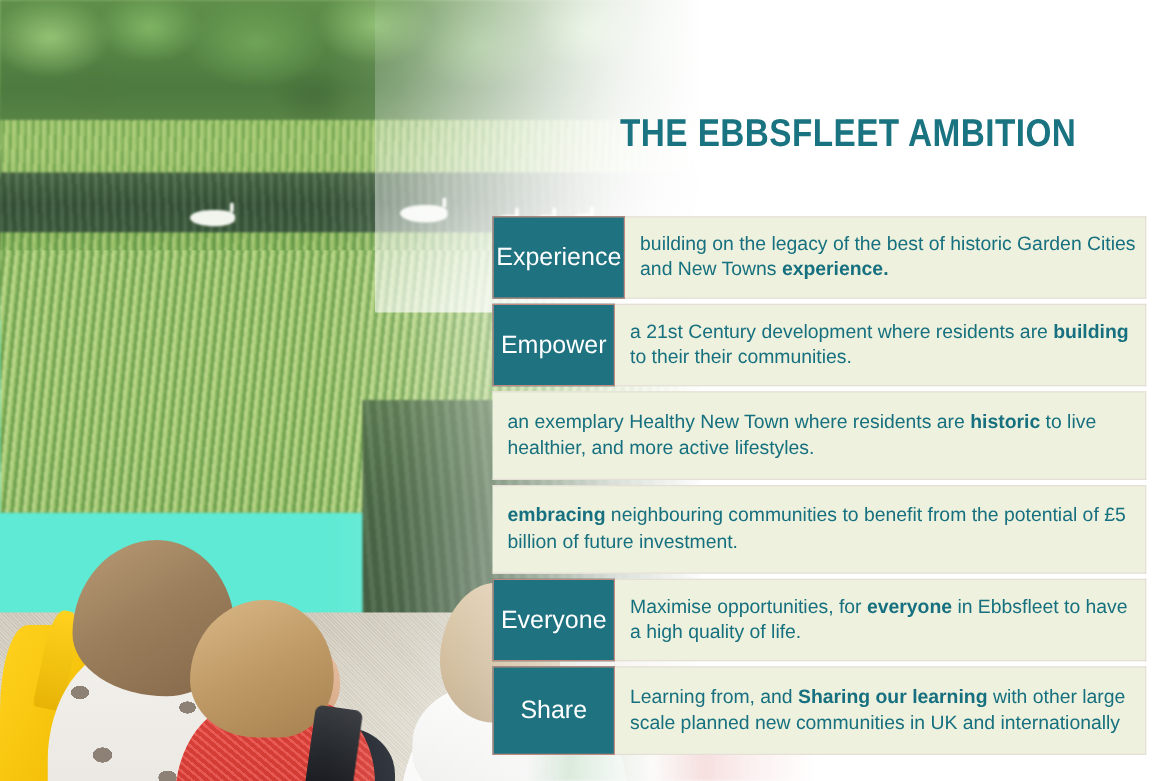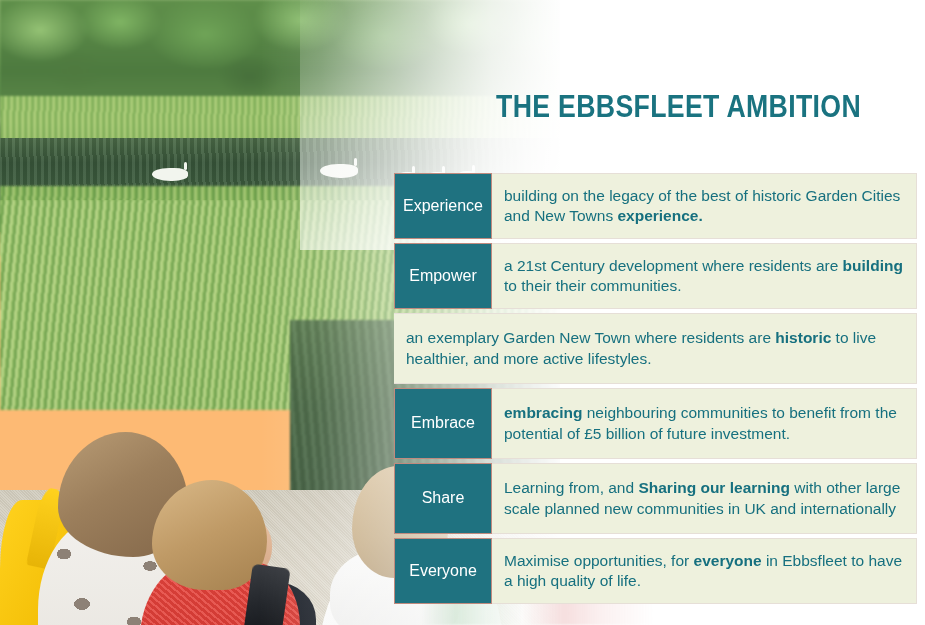--- a/index.html
+++ b/index.html
@@ -8,21 +8,21 @@
     background: #ffffff;
   }
   body {
     font-family: "Liberation Sans", sans-serif;
   }
   #slide {
     position: relative;
     width: 925px;
     height: 625px;
     overflow: hidden;
-    background: #fdba74;
+    background: #5eead4;
   }
 
   
   .photo-layer {
     position: absolute;
     left: 0;
     top: 0;
     width: 600px;
     height: 625px;
     overflow: hidden;
@@ -337,21 +337,21 @@
     margin-bottom: 4px;
   }
   .amb-key {
     flex: 0 0 98px;
     background: #1f7280;
     border: 1px solid #c08a7e;
     color: #ffffff;
     display: flex;
     align-items: center;
     justify-content: center;
-    font-size: 16px;
+    font-size: 20px;
     padding: 4px 2px;
     box-sizing: border-box;
     text-align: left;
     line-height: 1.15;
   }
   .amb-val {
     flex: 1 1 auto;
     background: #eef1dd;
     border: 1px solid #e6dfd7;
     border-left: none;
@@ -430,36 +430,35 @@
         </div>
       </div>
       <div class="amb-row row-h2">
         <div class="amb-key">Empower</div>
         <div class="amb-val">
           <div><span>a 21st Century development where residents are </span><b>building</b><span> to their their communities.</span></div>
         </div>
       </div>
       <div class="amb-row row-h3">
         <div class="amb-val">
-          <div><span>an exemplary Garden New Town where residents are </span><b>historic</b><span> to live healthier, and more active lifestyles.</span></div>
+          <div><span>an exemplary Healthy New Town where residents are </span><b>historic</b><span> to live healthier, and more active lifestyles.</span></div>
         </div>
       </div>
       <div class="amb-row row-h3">
-        <div class="amb-key">Embrace</div>
         <div class="amb-val">
           <div><b>embracing</b><span> neighbouring communities to benefit from the potential of  £5 billion of future investment.</span></div>
+        </div>
+      </div>
+      <div class="amb-row row-h2">
+        <div class="amb-key">Everyone</div>
+        <div class="amb-val">
+          <div><span>Maximise opportunities, for </span><b>everyone</b><span> in Ebbsfleet to have a high quality of life.</span></div>
         </div>
       </div>
       <div class="amb-row row-h3">
         <div class="amb-key">Share</div>
         <div class="amb-val">
           <div><span>Learning from, and </span><b>Sharing our learning</b><span>  with other large scale planned new communities in UK and internationally</span></div>
         </div>
       </div>
-      <div class="amb-row row-h2">
-        <div class="amb-key">Everyone</div>
-        <div class="amb-val">
-          <div><span>Maximise opportunities, for </span><b>everyone</b><span> in Ebbsfleet to have a high quality of life.</span></div>
-        </div>
-      </div>
     </div>
 
 </div>
 
 </body></html>

